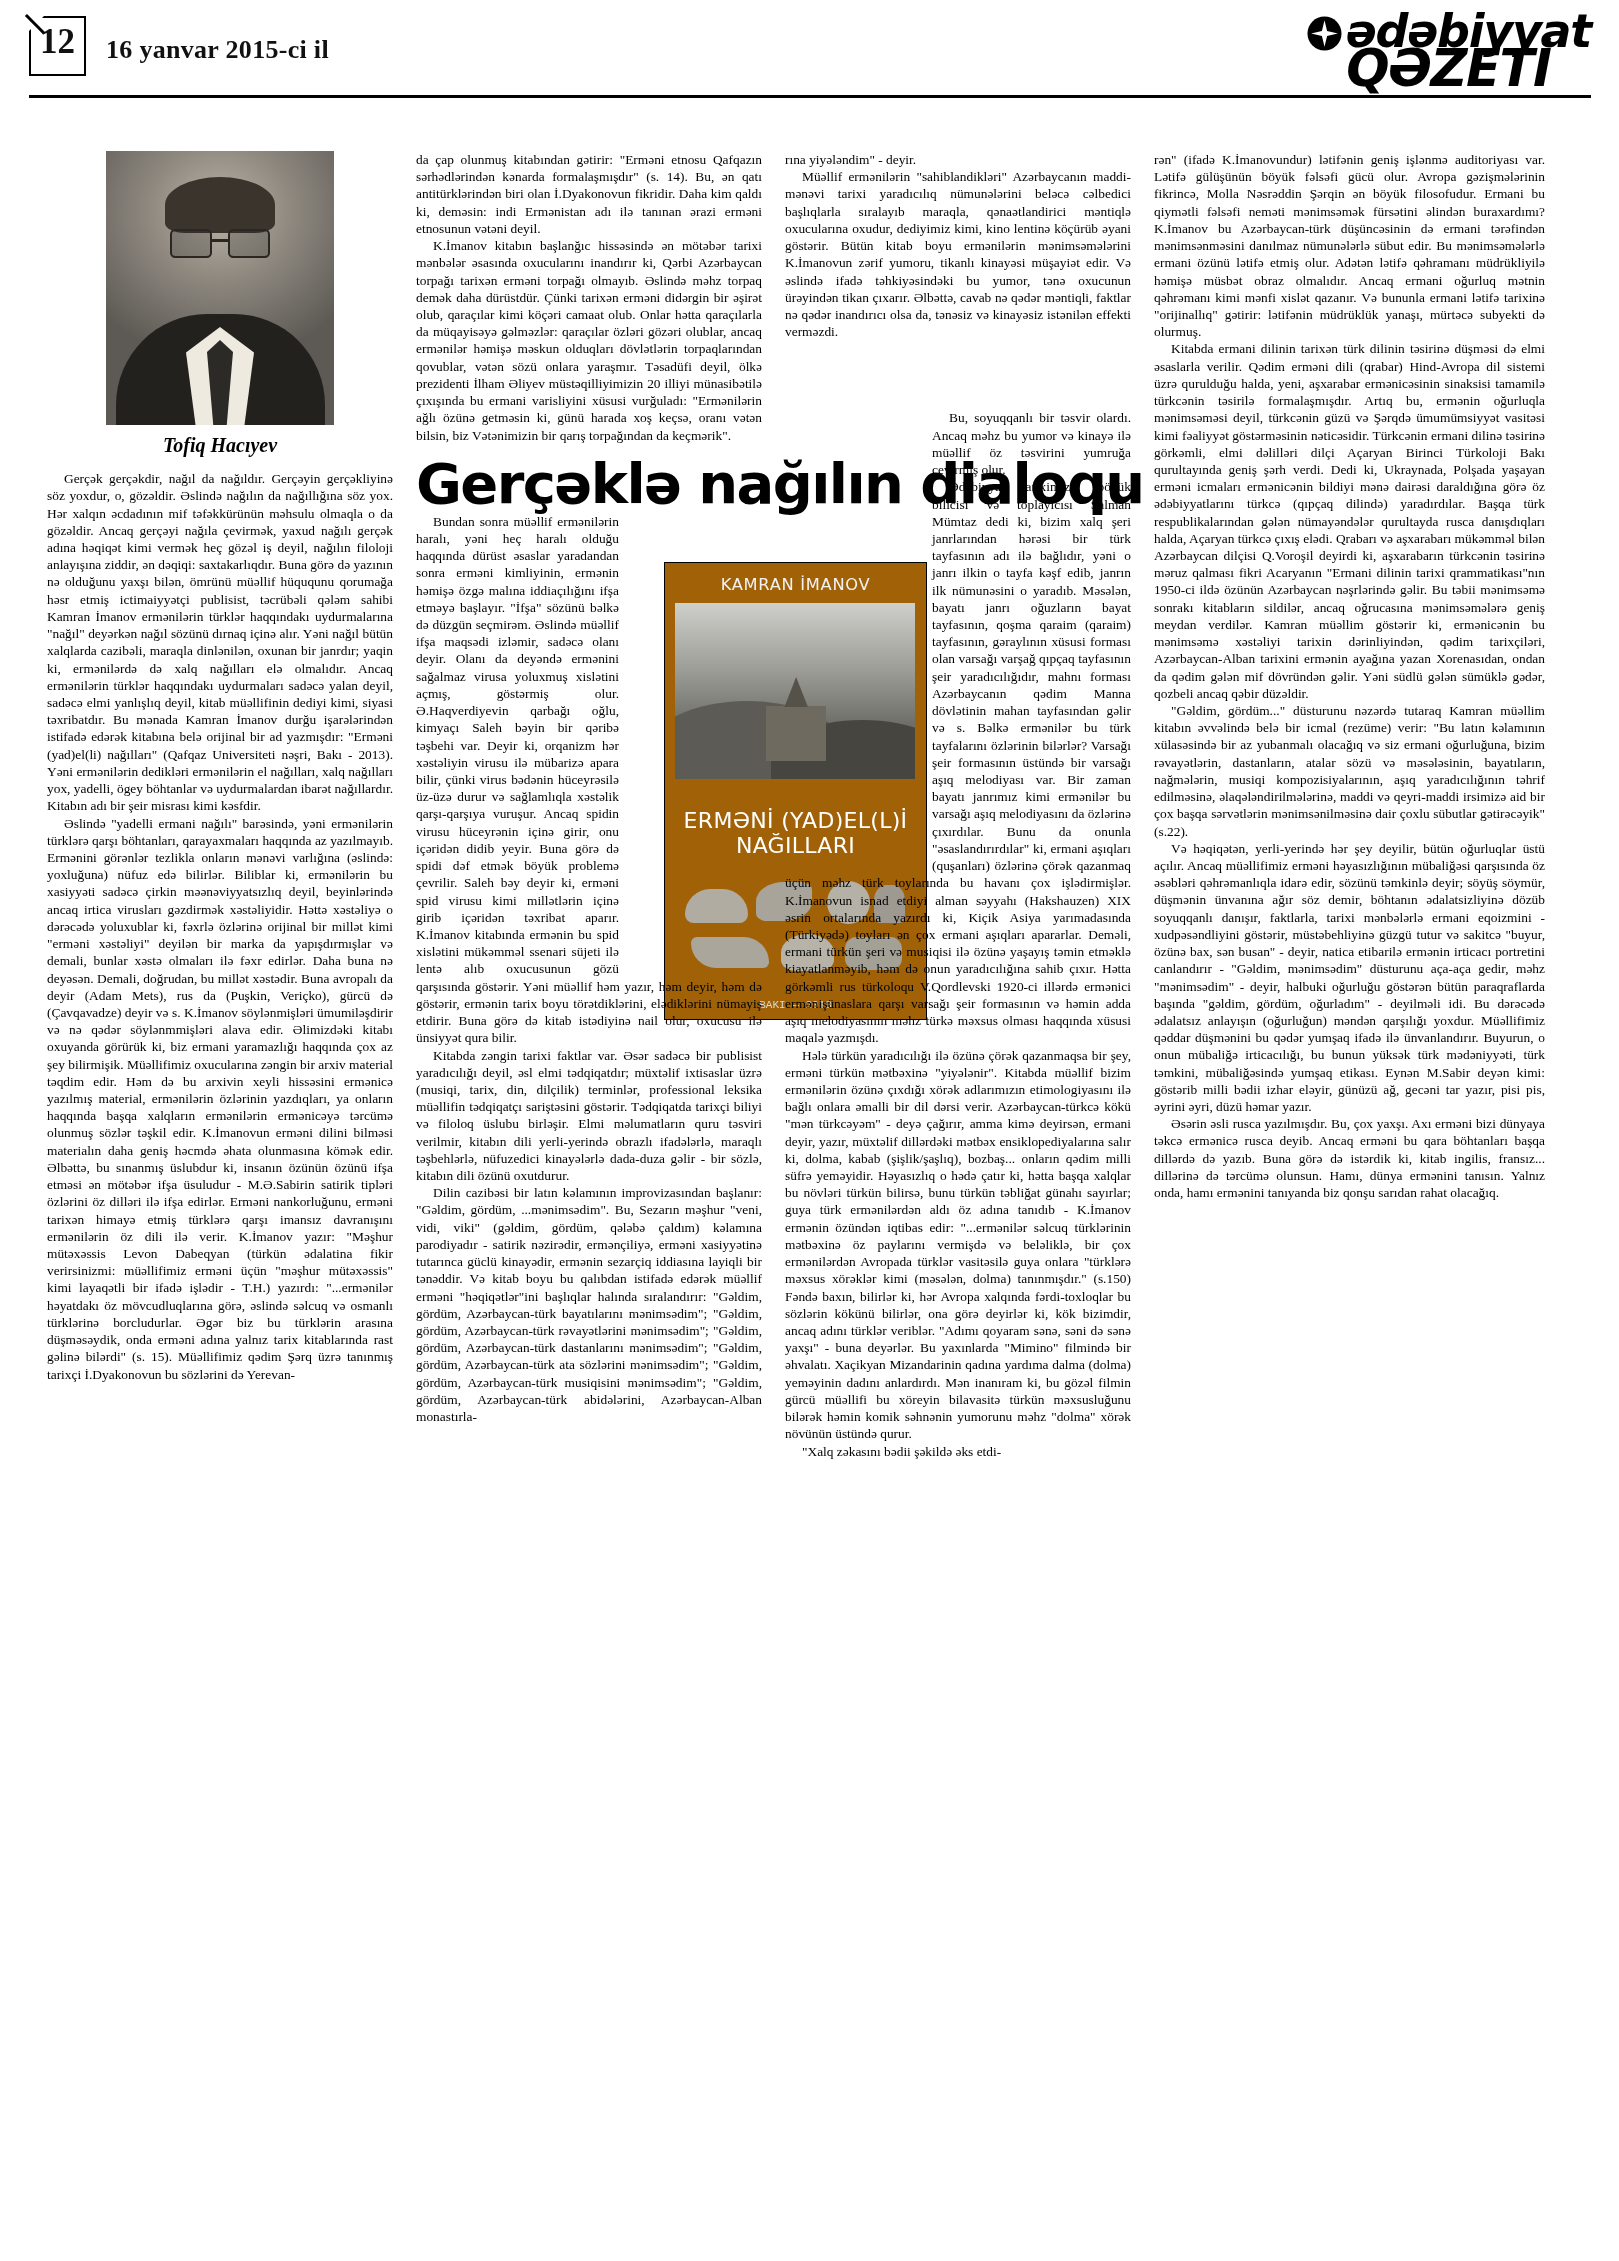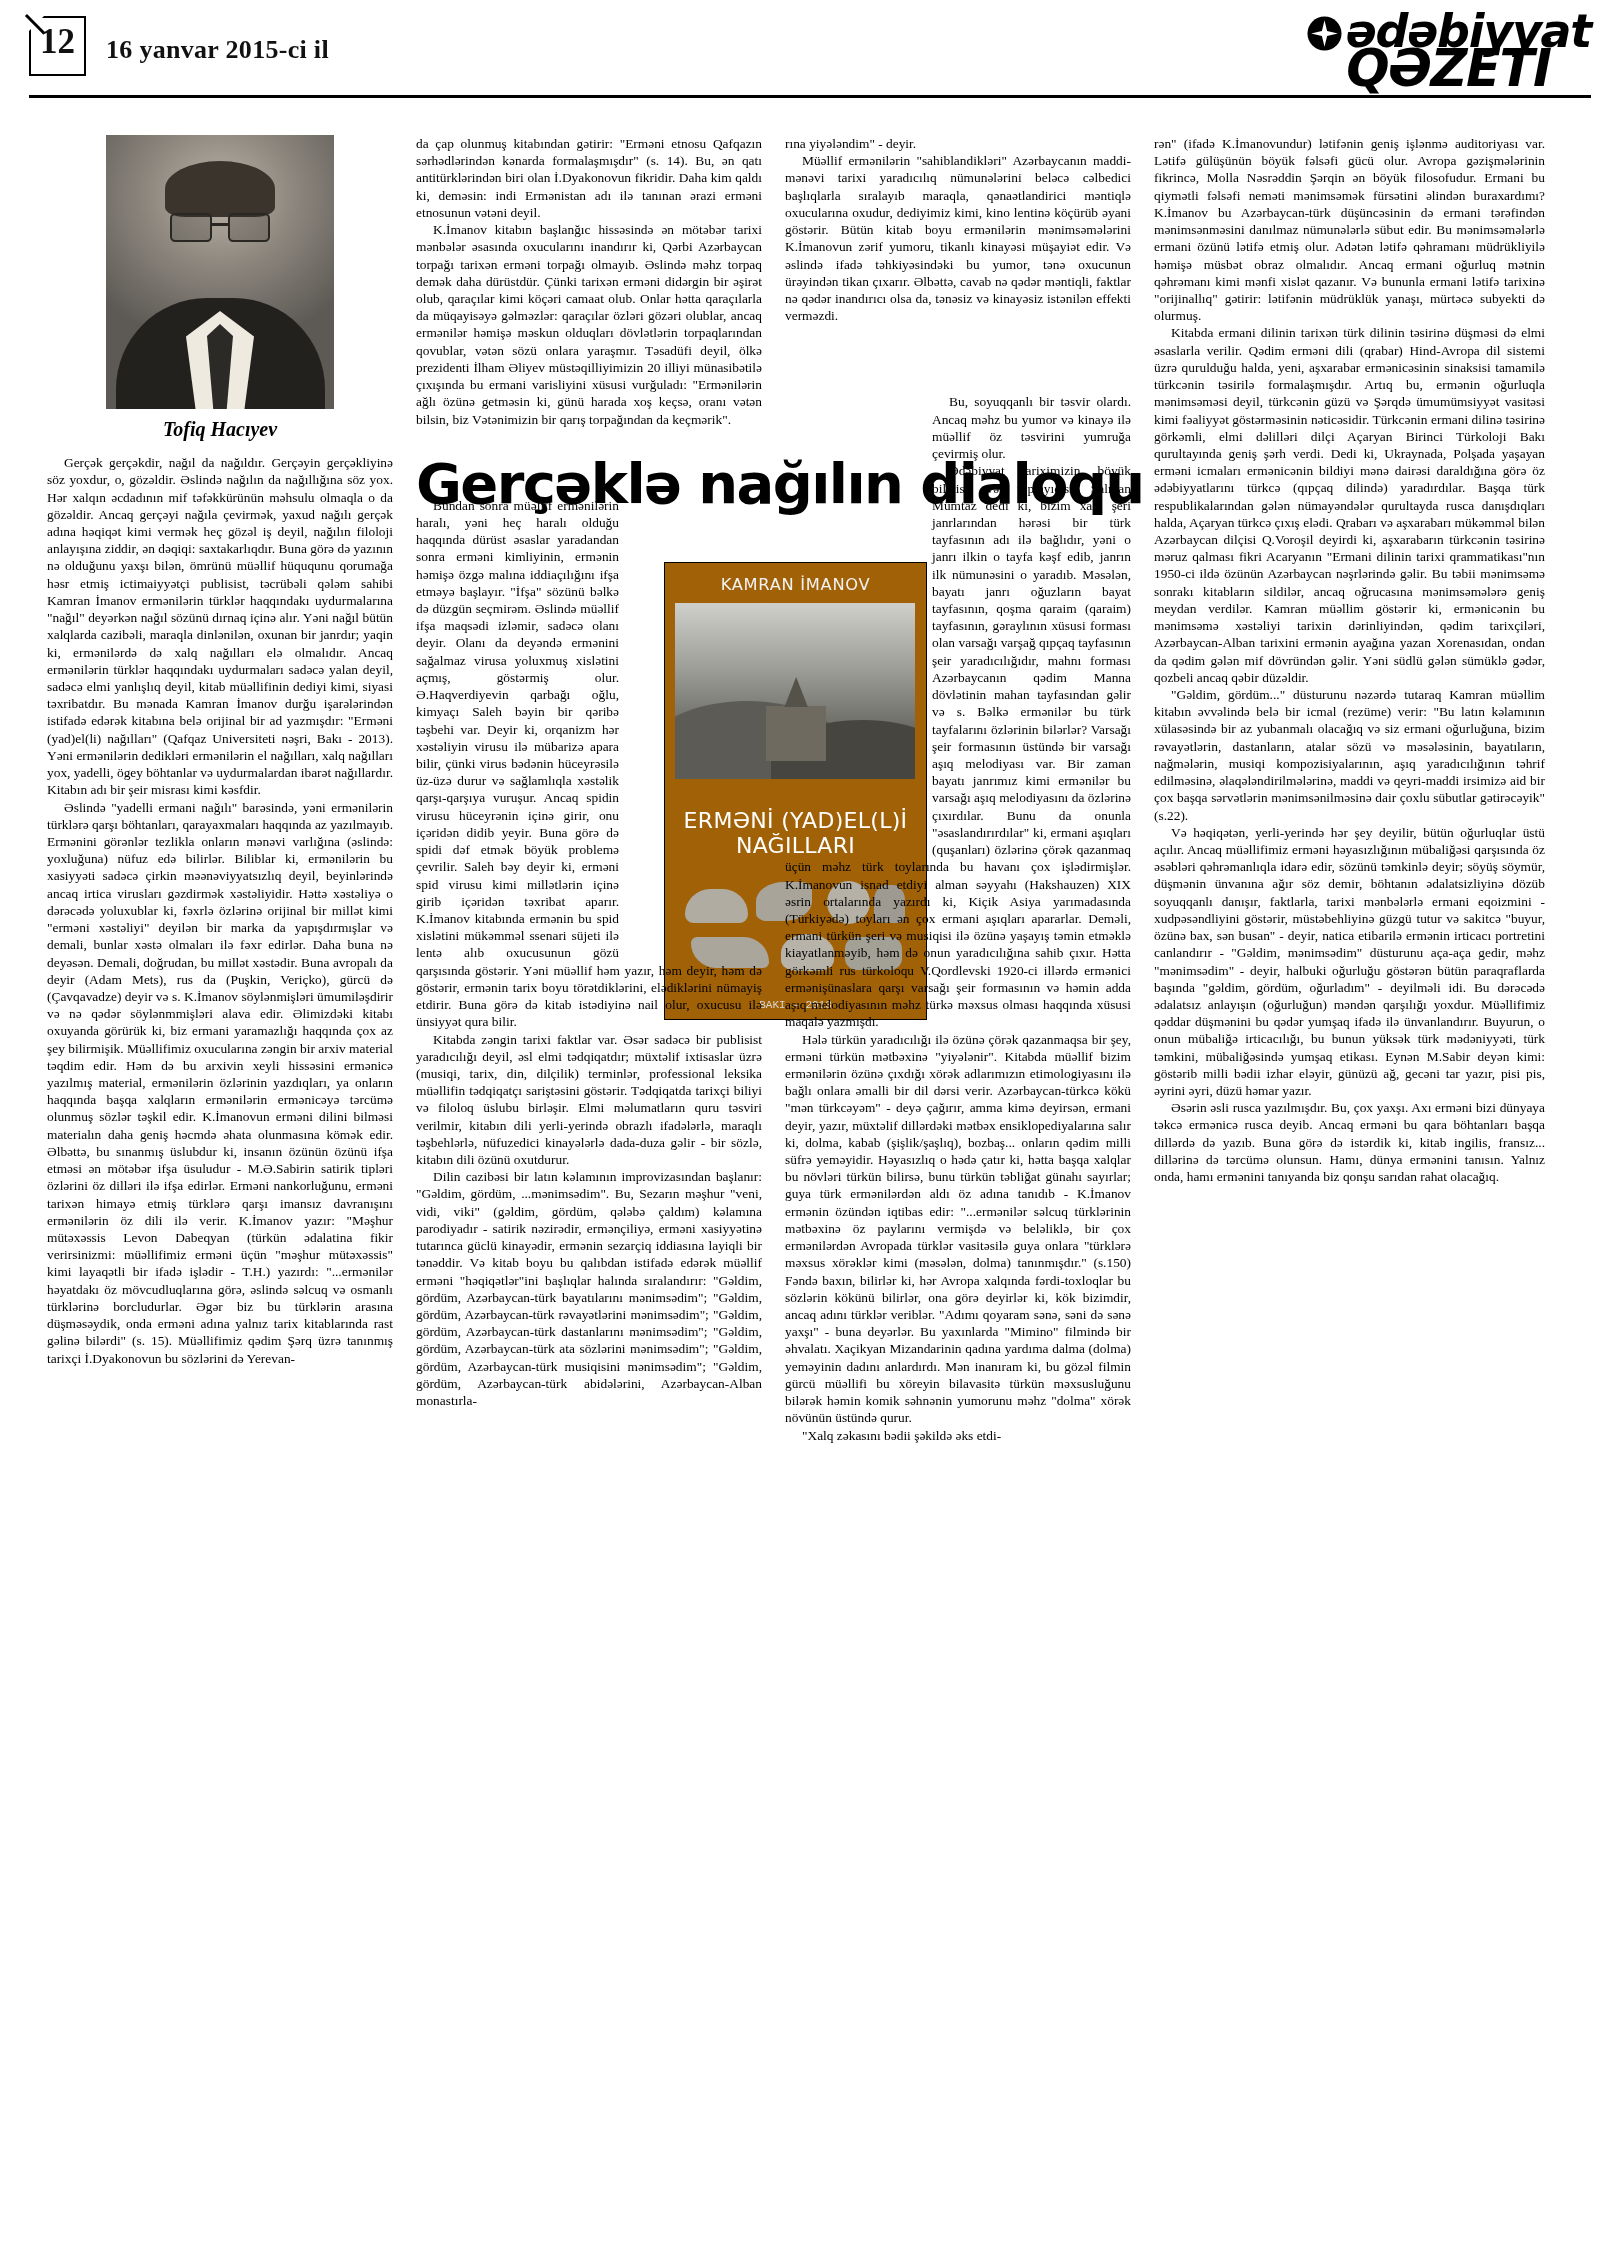--- a/index.html
+++ b/index.html
@@ -112,21 +112,21 @@
     left: 29px;
     top: 95px;
     width: 1562px;
     height: 3.3px;
     background: #000;
   }
 
   
   .col {
     position: absolute;
-    top: 135px;
+    top: 151px;
     font-size: 13.4px;
     line-height: 1.285;
     text-align: justify;
     text-justify: inter-word;
     hyphens: auto;
     -webkit-hyphens: auto;
     color: #000;
   }
   .col p {
     margin: 0;

